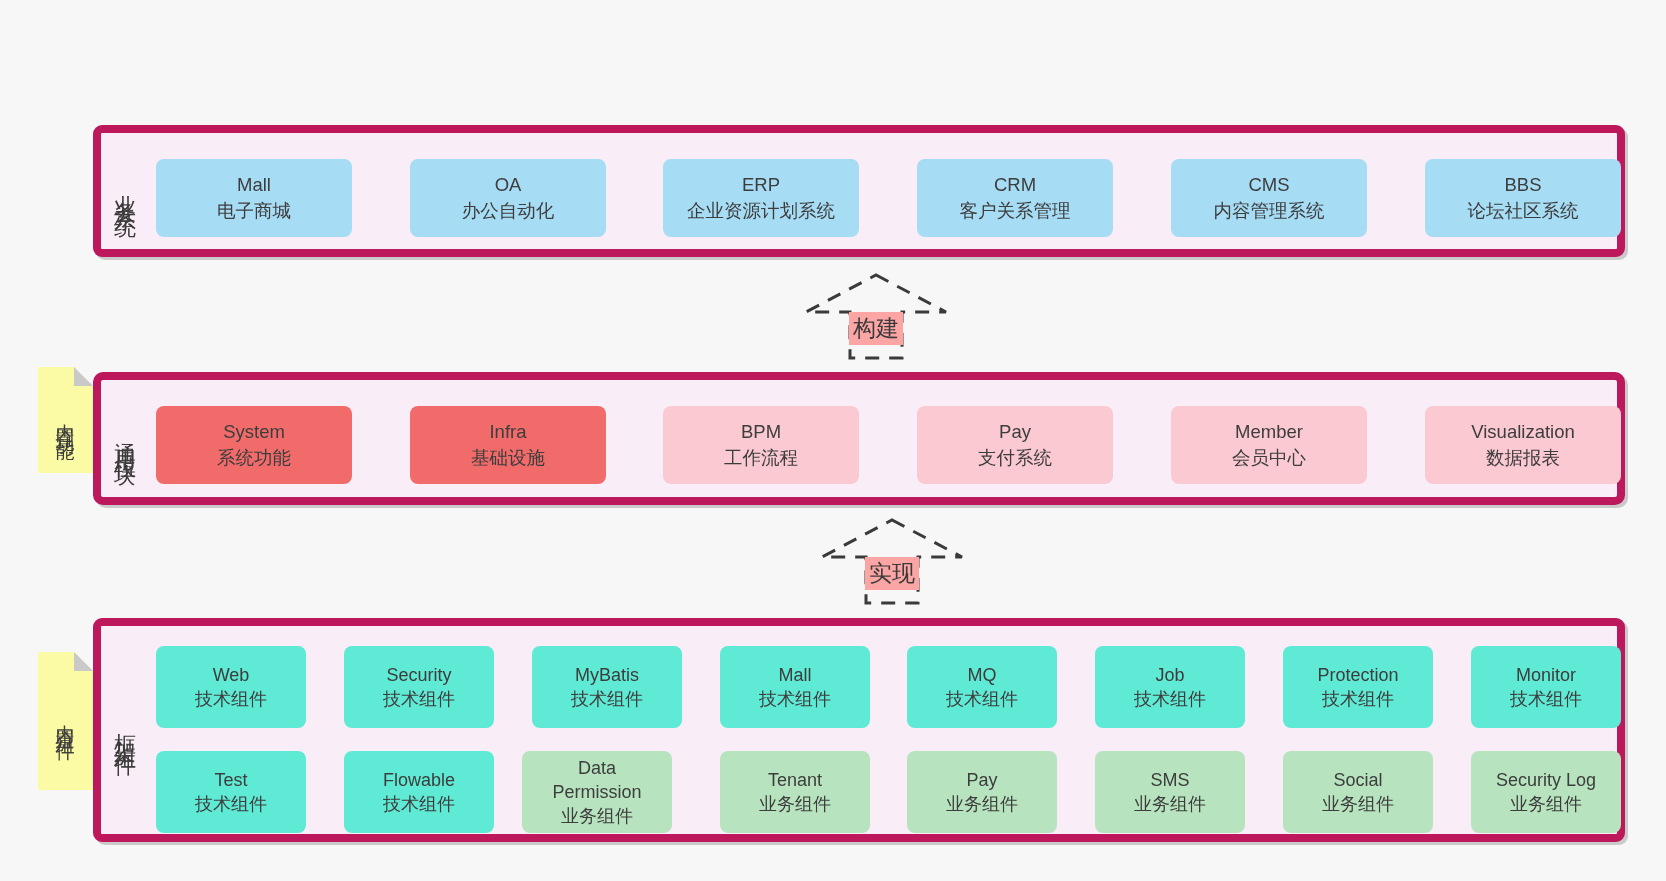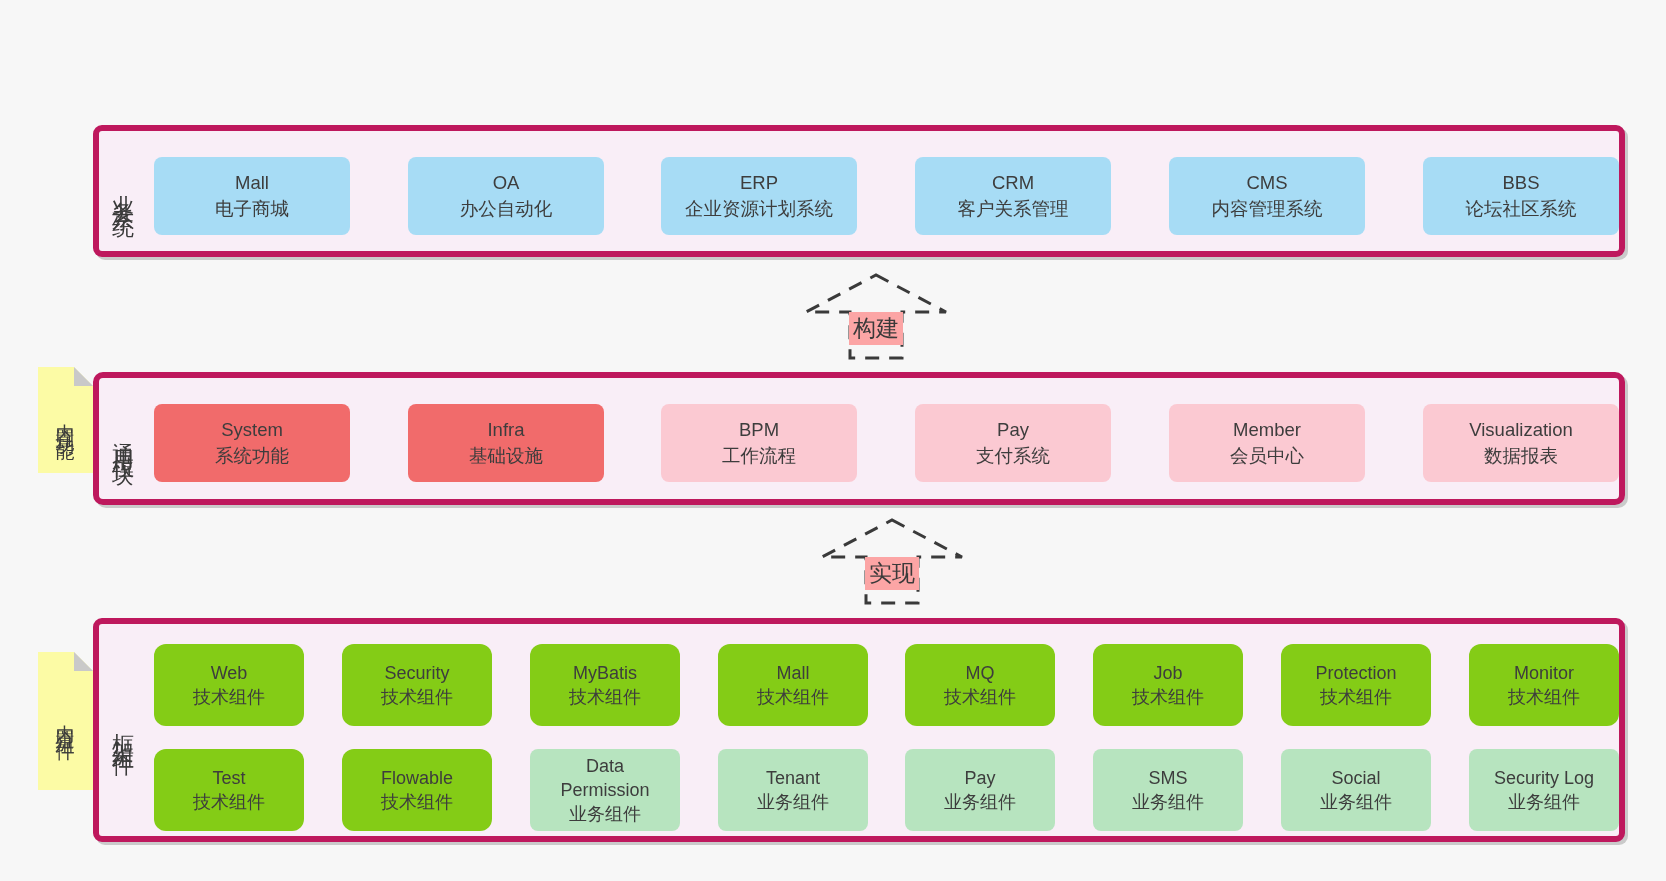--- a/index.html
+++ b/index.html
@@ -5,21 +5,21 @@
   html,body { margin:0; padding:0; }
   .stage {
     position:relative; width:1666px; height:881px;
     background:#f7f7f7; overflow:hidden;
     font-family:"Liberation Sans","DejaVu Sans",sans-serif;
     color:#3d3d3d;
   }
   .band {
     position:absolute; left:93px; width:1532px;
     background:#f9eef7;
-    border:6px solid #be185d; border-radius:9px;
+    border:8px solid #be185d; border-radius:9px;
     box-shadow:3px 3px 0 rgba(0,0,0,0.18);
     box-sizing:border-box;
   }
   #band-business   { top:125px; height:132px; }
   #band-modules    { top:372px; height:133px;border-radius:10px; }
   #band-components { top:618px; height:224px; }
   .vlabel {
     position:absolute; left:13px; top:50%; transform:translateY(-50%);
     writing-mode:vertical-rl; text-orientation:upright;
     font-size:22px; letter-spacing:7px; color:#3a3a3a; line-height:1;
@@ -29,21 +29,21 @@
     position:absolute; border-radius:8px; box-sizing:border-box;
     display:flex; flex-direction:column; align-items:center; justify-content:center;
     text-align:center; font-size:18.5px; line-height:1.42; color:#3d3d3d;
     padding:0 10px;
   }
   .sz-lg { width:196px; height:78px; }
   .sz-sm { width:150px; height:82px; font-size:18px; line-height:1.35; padding:0 12px; }
   .b-blue        { background:#a7dcf5; }
   .b-red         { background:#f16b6b; }
   .b-pink        { background:#fbc9d2; }
-  .b-green       { background:#84cc16;border-radius:12px; }
+  .b-green       { background:#5eead4; }
   .b-green-light { background:#b7e4bf; }
   .sticky {
     position:absolute; left:38px; width:55px; background:#fcfba5;
     clip-path:polygon(0 0, calc(100% - 19px) 0, 100% 19px, 100% 100%, 0 100%);
     display:flex; align-items:center; justify-content:center; z-index:4;
   }
   #sticky-modules    { top:367px; height:106px; }
   #sticky-components { top:652px; height:138px; }
   .fold {
     position:absolute; top:0; right:0; width:19px; height:19px;
@@ -180,21 +180,21 @@
     </div>
 
     <div class="box sz-sm b-green" style="left:55px;top:125px">
       <div>Test</div>
       <div>技术组件</div>
     </div>
     <div class="box sz-sm b-green" style="left:243px;top:125px">
       <div>Flowable</div>
       <div>技术组件</div>
     </div>
-    <div class="box sz-sm b-green-light" style="left:431px;top:125px">
+    <div class="box sz-sm b-green-light" style="left:421px;top:125px">
       <div>Data Permission</div>
       <div>业务组件</div>
     </div>
     <div class="box sz-sm b-green-light" style="left:619px;top:125px">
       <div>Tenant</div>
       <div>业务组件</div>
     </div>
     <div class="box sz-sm b-green-light" style="left:806px;top:125px">
       <div>Pay</div>
       <div>业务组件</div>

